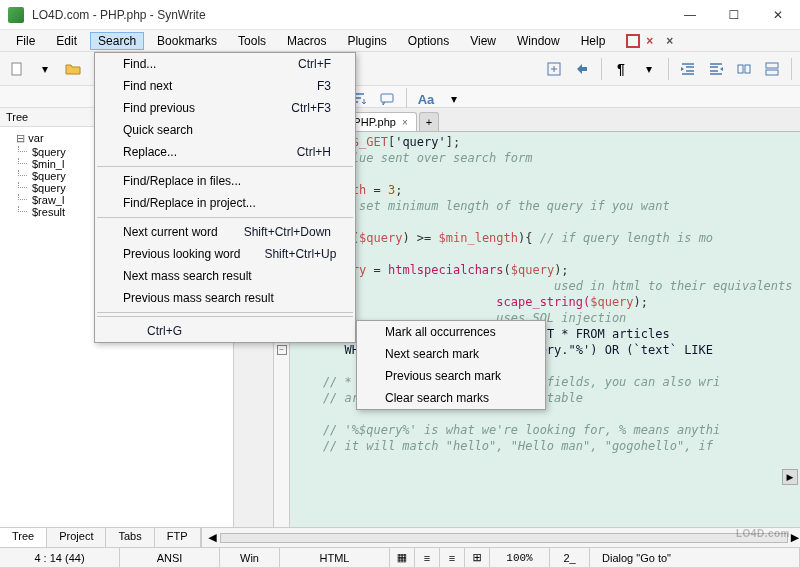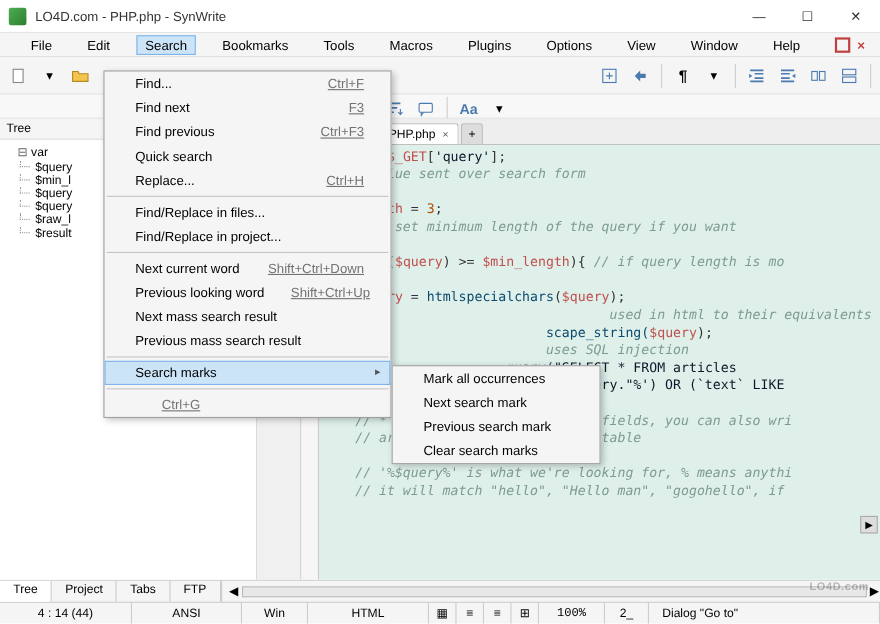--- a/index.html
+++ b/index.html
@@ -4,21 +4,21 @@
 <style>
 * { box-sizing: border-box; margin: 0; padding: 0; }
 body { font-family: "Segoe UI", Tahoma, sans-serif; font-size: 12px; background: #fff; width: 800px; height: 567px; overflow: hidden; position: relative; }
 
 .titlebar { height: 30px; display: flex; align-items: center; padding: 12px 8px; background: #fff; border-bottom: 1px solid #e5e5e5; }
 .titlebar .app-icon { width: 16px; height: 16px; background: linear-gradient(135deg, #4caf50, #2e7d32); border-radius: 2px; margin-right: 8px; }
 .titlebar .title { flex: 1; color: #333; }
 .titlebar .win-btns { display: flex; gap: 16px; }
 .win-btn { width: 28px; text-align: center; font-family: sans-serif; color: #333; }
 
-.menubar { height: 22px; display: flex; align-items: center; padding: 0 20px; gap: 16px; background: #f5f5f5; border-bottom: 1px solid #ddd; }
+.menubar { height: 22px; display: flex; align-items: center; padding: 0 8px; gap: 5px; background: #f5f5f5; border-bottom: 1px solid #ddd; }
 .menu-item { padding: 2px 8px; cursor: default; }
 .menu-item.active { background: #cce4f7; border: 1px solid #7eb4ea; padding: 1px 7px; }
 .menubar .extra-icons { margin-left: 8px; display: flex; gap: 6px; }
 .xi { display: inline-block; width: 14px; height: 14px; }
 .xi-red { border: 2px solid #c04040; }
 .xi-x1 { color: #c04040; font-weight: bold; }
 .xi-x2 { color: #555; font-weight: bold; }
 
 .toolbar { height: 34px; background: #f5f5f5; border-bottom: 1px solid #ddd; display: flex; align-items: center; padding: 0 6px; gap: 6px; }
 .tb-btn { width: 22px; height: 22px; display: flex; align-items: center; justify-content: center; }
@@ -47,27 +47,27 @@
 .code-wrap { flex: 1; display: flex; background: #dff0eb; overflow: hidden; }
 .gutter { width: 40px; background: #f0f0f0; border-right: 1px solid #ccc; text-align: right; padding: 2px 6px 0 0; color: #888; font-family: Consolas, monospace; font-size: 12px; line-height: 16px; }
 .fold-gutter { width: 16px; background: #f6f6f6; border-right: 1px solid #ccc; padding-top: 2px; }
 .fold-mark { width: 10px; height: 10px; border: 1px solid #888; margin: 3px auto; font-size: 8px; line-height: 8px; text-align: center; color: #666; }
 .code { flex: 1; padding: 2px 4px; font-family: Consolas, monospace; font-size: 12px; line-height: 16px; white-space: pre; color: #333; }
 .kw { color: #008080; }
 .var { color: #c0504d; }
 .str { color: #0f172a; }
 .num { color: #b05000; }
 .com { color: #7d9c90; font-style: italic; }
-.fn { color: #0c4a6e; }
-
-
-.dropdown { position: absolute; background: #f5f5f5; border: 1px solid #a0a0a0; box-shadow: 2px 2px 6px rgba(0,0,0,0.25); z-index: 100; font-size: 12px; margin-top: 12px; }
+.fn { color: #be185d; }
+
+
+.dropdown { position: absolute; background: #f5f5f5; border: 1px solid #a0a0a0; box-shadow: 2px 2px 6px rgba(0,0,0,0.25); z-index: 100; font-size: 12px; }
 .dd-item { display: flex; padding: 4px 24px 4px 28px; cursor: default; white-space: nowrap; }
 .dd-item .label { flex: 1; }
-.dd-item .shortcut { margin-left: 24px; color: #737373; text-decoration: underline; }
+.dd-item .shortcut { margin-left: 24px; color: #0f172a; }
 .dd-item.highlight { background: #cce4f7; border: 1px solid #7eb4ea; padding: 3px 23px 3px 27px; }
 .dd-item.has-sub::after { content: "▸"; position: absolute; right: 8px; font-size: 10px; color: #555; }
 .dd-item { position: relative; }
 .dd-sep { height: 1px; background: #c5c5c5; margin: 3px 2px; }
 
 .dropdown.main-dd { left: 94px; top: 52px; width: 262px; }
 .dropdown.sub-dd { left: 356px; top: 320px; width: 190px; }
 
 .bottom-tabs { height: 20px; border-top: 1px solid #ccc; background: #f5f5f5; display: flex; font-size: 11px; }
 .btab { padding: 2px 12px; border-right: 1px solid #ccc; }
@@ -305,23 +305,20 @@
       <span class="label">Previous looking word</span>
       <span class="shortcut">Shift+Ctrl+Up</span>
     </div>
   <div class="dd-item">
       <span class="label">Next mass search result</span>
     </div>
   <div class="dd-item">
       <span class="label">Previous mass search result</span>
     </div>
   <div class="dd-sep"></div>
-  <div class="dd-item highlight has-sub">
-      <span class="label">Search marks</span>
-    </div>
   <div class="dd-sep"></div>
   <div class="dd-item">
       <span class="shortcut">Ctrl+G</span>
     </div>
 </div>
 
 <div class="dropdown sub-dd">
   <div class="dd-item">
       <span class="label">Mark all occurrences</span>
     </div>

